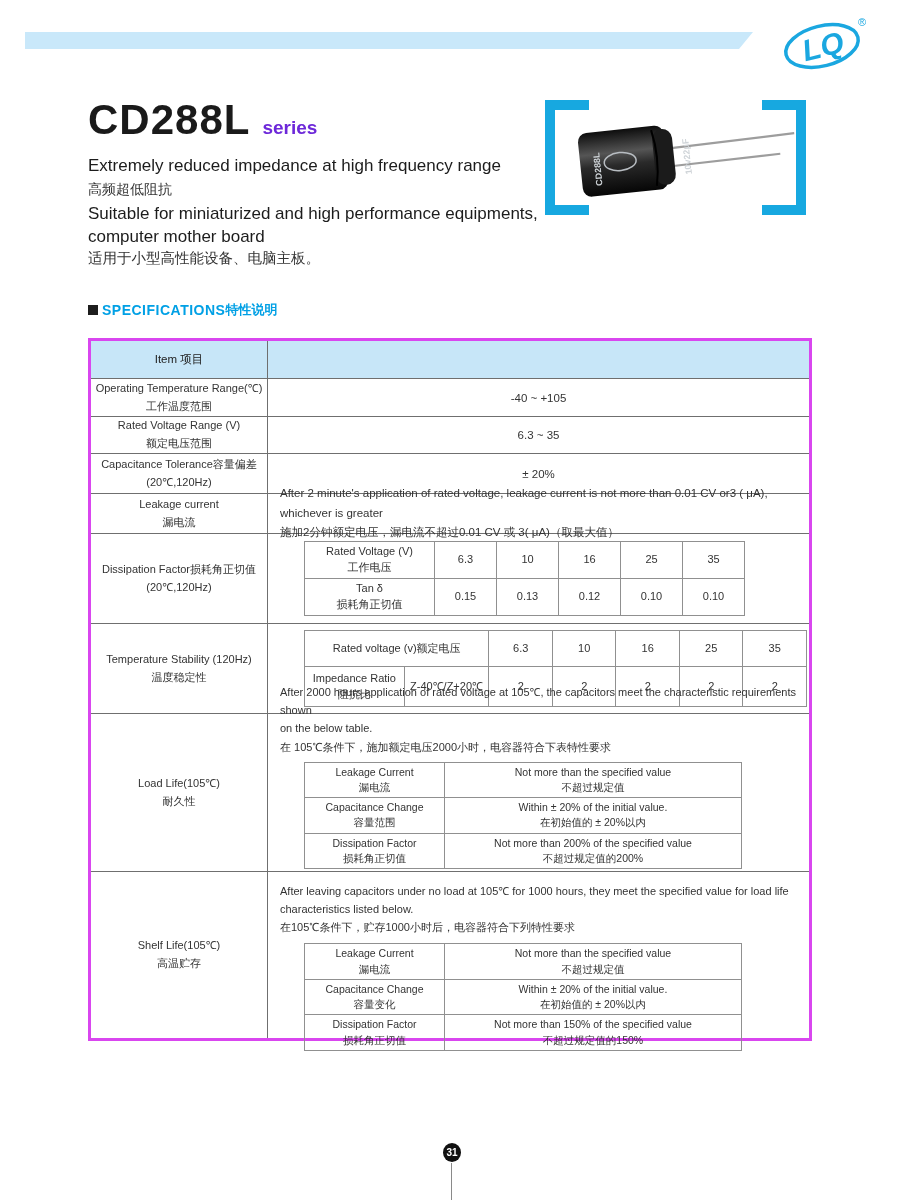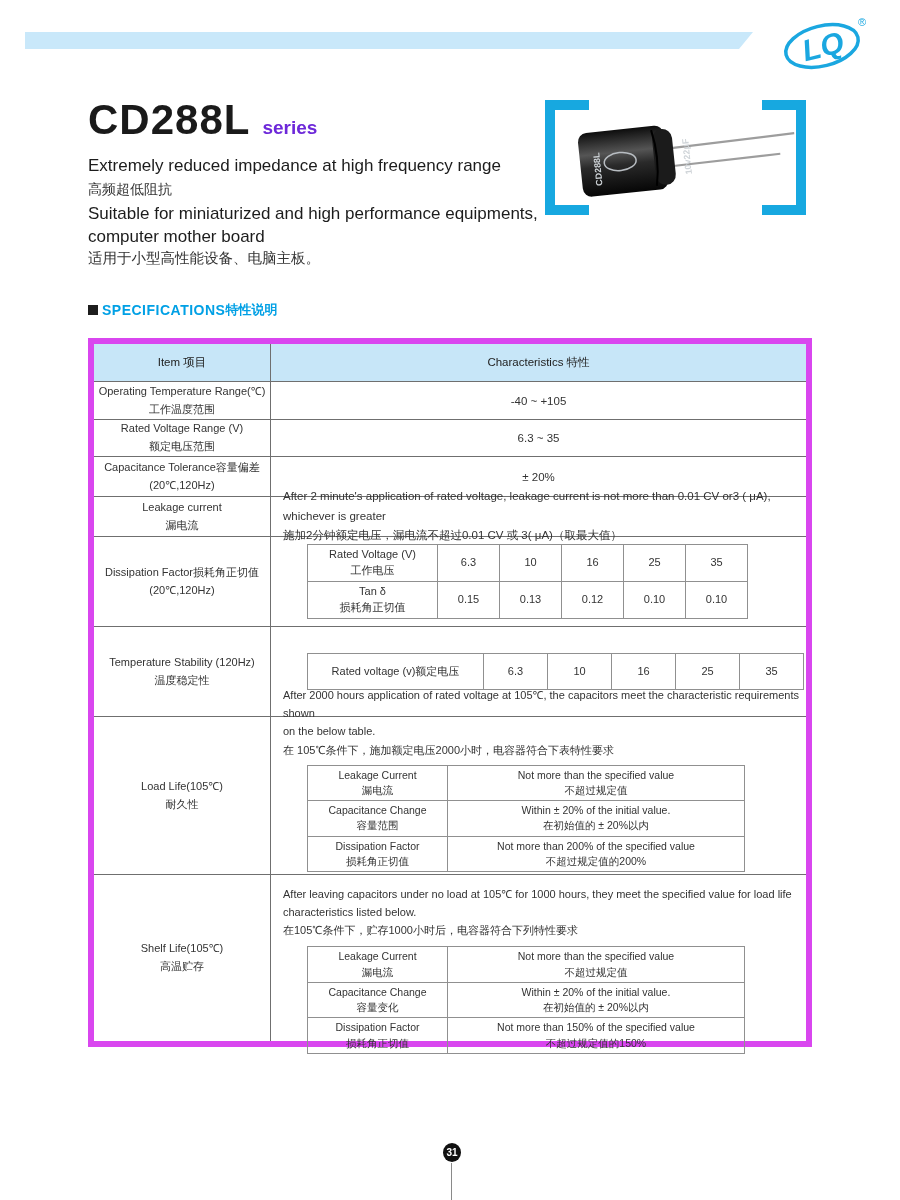--- a/index.html
+++ b/index.html
@@ -26,21 +26,21 @@
   .bracket.right { left:762px; border-right:10px solid #17a8e0; border-top:10px solid #17a8e0; border-bottom:10px solid #17a8e0; }
   .cap-photo { position:absolute; left:558px; top:112px; width:250px; height:90px; }
 
   
   .section-head { position:absolute; left:88px; top:301px; display:flex; align-items:center; }
   .sq { width:10px; height:10px; background:#1d1d1d; margin-right:4px; }
   .section-en { font-size:14px; font-weight:bold; color:#00a0e5; letter-spacing:0.5px; }
   .section-cn { font-size:13px; font-weight:bold; color:#00a0e5; margin-left:0; }
 
   
-  .spec-table { position:absolute; left:88px; top:338px; width:724px; border:6px solid #d946ef; }
+  .spec-table { position:absolute; left:88px; top:338px; width:724px; border:3px solid #d946ef; }
   .srow { display:flex; border-top:1px solid #6f6f6f; }
   .srow:first-child { border-top:none; }
   .cell-item { width:177px; min-width:177px; border-right:1px solid #6f6f6f;
                display:flex; flex-direction:column; justify-content:center; align-items:center;
                text-align:center; font-size:11px; color:#333; line-height:1.6; padding:2px; }
   .cell-char { flex:1; display:flex; align-items:center; justify-content:center;
                font-size:11.5px; color:#333; padding:2px; }
   .cell-char.left { flex-direction:column; align-items:flex-start; justify-content:center; padding-left:12px; line-height:1.7; }
   .thead { background:#c7e6f8; }
   .thead .cell-item, .thead .cell-char { font-size:11.5px; color:#222; }
@@ -107,21 +107,20 @@
   <div class="section-head">
     <span class="sq"></span>
     <span class="section-en">SPECIFICATIONS</span>
     <span class="section-cn">特性说明</span>
   </div>
 
   <div class="spec-table">
 
     <div class="srow thead" style="height:37px;">
       <div class="cell-item" style="flex-direction:row;">Item  项目</div>
-      <div class="cell-char">Characteristics  特性</div>
     </div>
 
     <div class="srow" style="height:38px;">
       <div class="cell-item">
         <div>Operating Temperature Range(℃)</div>
         <div>工作温度范围</div>
       </div>
       <div class="cell-char">-40 ~ +105</div>
     </div>
 
@@ -199,20 +198,32 @@
           <table class="nested">
             <tbody>
                 <tr>
               <td colspan="2" style="width:185px; height:36px;">Rated voltage (v)额定电压</td>
               <td style="width:64px;">6.3</td>
               <td style="width:64px;">10</td>
               <td style="width:64px;">16</td>
               <td style="width:64px;">25</td>
               <td style="width:64px;">35</td>
             </tr>
+            <tr>
+              <td style="width:100px; height:40px;">
+                <div>Impedance Ratio</div>
+                <div>阻抗比</div>
+              </td>
+              <td style="width:85px;">Z-40℃/Z+20℃</td>
+              <td>2</td>
+              <td>2</td>
+              <td>2</td>
+              <td>2</td>
+              <td>2</td>
+            </tr>
           </tbody>
             </table>
         </div>
       </div>
     </div>
 
     <div class="srow" style="height:158px;">
       <div class="cell-item">
         <div>Load Life(105℃)</div>
         <div>耐久性</div>

